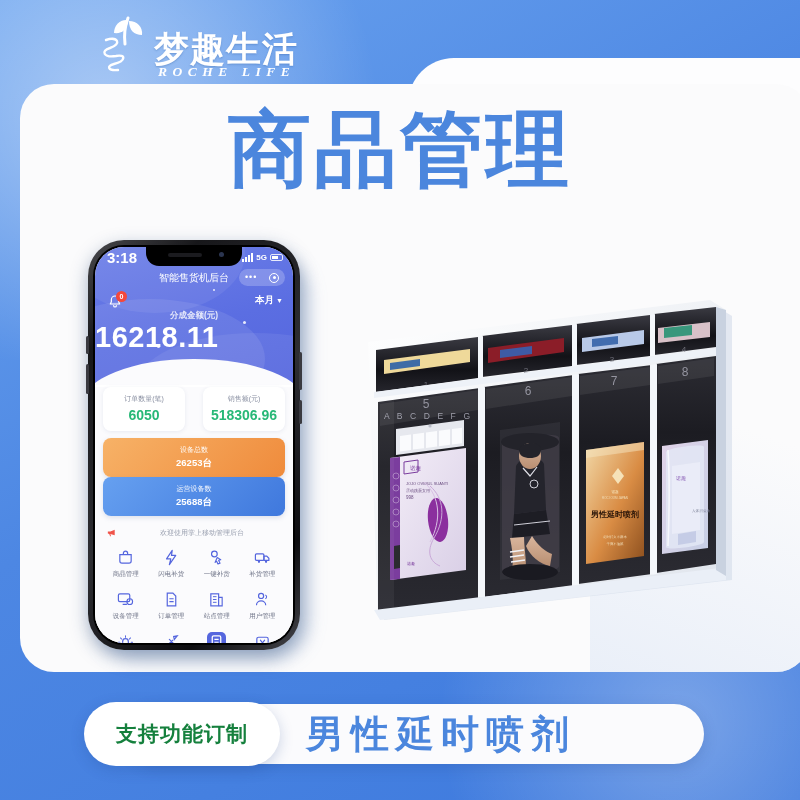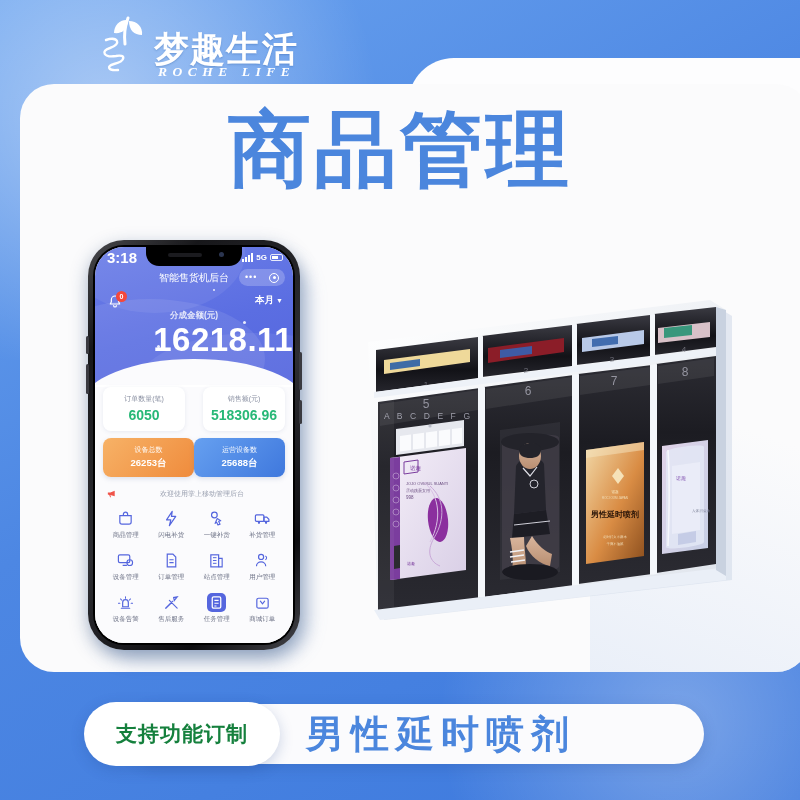--- a/index.html
+++ b/index.html
@@ -140,36 +140,36 @@
   #bell{ position:relative; width:16px; height:16px;}
   #bell svg{ display:block;}
   #bell-badge{
     position:absolute; right:-4px; top:-3px; min-width:11px; height:11px;
     background:#f5483b; color:#fff; border-radius:6px; font-size:7px;
     display:flex; align-items:center; justify-content:center; padding:0 2px; font-weight:bold;
   }
   #period{ color:#fff; font-size:9.5px; font-weight:bold; display:flex; align-items:center; gap:2px;}
   #period .chev{ font-size:7px;}
   #hero-label{ position:relative; text-align:center; color:rgba(255,255,255,.82); font-size:8.5px; font-weight:bold;}
-  #hero-amount{ position:relative; text-align:right; color:#fff; font-size:33px; font-weight:bold; line-height:1.1; letter-spacing:.5px;}
+  #hero-amount{ position:relative; text-align:left; color:#fff; font-size:29px; font-weight:bold; line-height:1.1; letter-spacing:.5px;}
   #hero-curve{
     position:absolute; left:-6%; bottom:-18px; width:112%; height:44px;
     background:#fbfbfd; border-radius:50% 50% 0 0 / 100% 100% 0 0;
   }
 
   
   #screen-body{ position:relative; background:#fbfbfd; height:100%; padding:0 8px;}
   #twin{ display:flex; gap:18px; margin-top:2px;}
   .twin-card{
     flex:1; background:#fff; border-radius:8px; padding:7px 4px 8px;
     text-align:center; box-shadow:0 1px 4px rgba(90,110,160,.12);
   }
   .twin-label{ font-size:7px; color:#8a90a2; margin-bottom:3px;}
   .twin-value{ font-size:14px; color:#27b877; font-weight:bold;}
-  #tri{ display:flex; gap:0; margin-top:7px;}
+  #tri{ display:flex; gap:0; margin-top:7px;flex-direction:column;}
   .tri-card{
     flex:1; border-radius:8px; padding:7px 3px 7px; text-align:center; color:#fff;
     box-shadow:0 2px 5px rgba(90,110,160,.18);
   }
   .tri-label{ font-size:7px; opacity:.95;}
   .tri-value{ font-size:9.5px; font-weight:bold; margin-top:2px;}
   .tri-sub{ font-size:6px; opacity:.95; margin-top:2px;}
   #notice{
     display:flex; align-items:center; gap:5px; margin-top:8px;
     height:17px; padding:0 3px;

